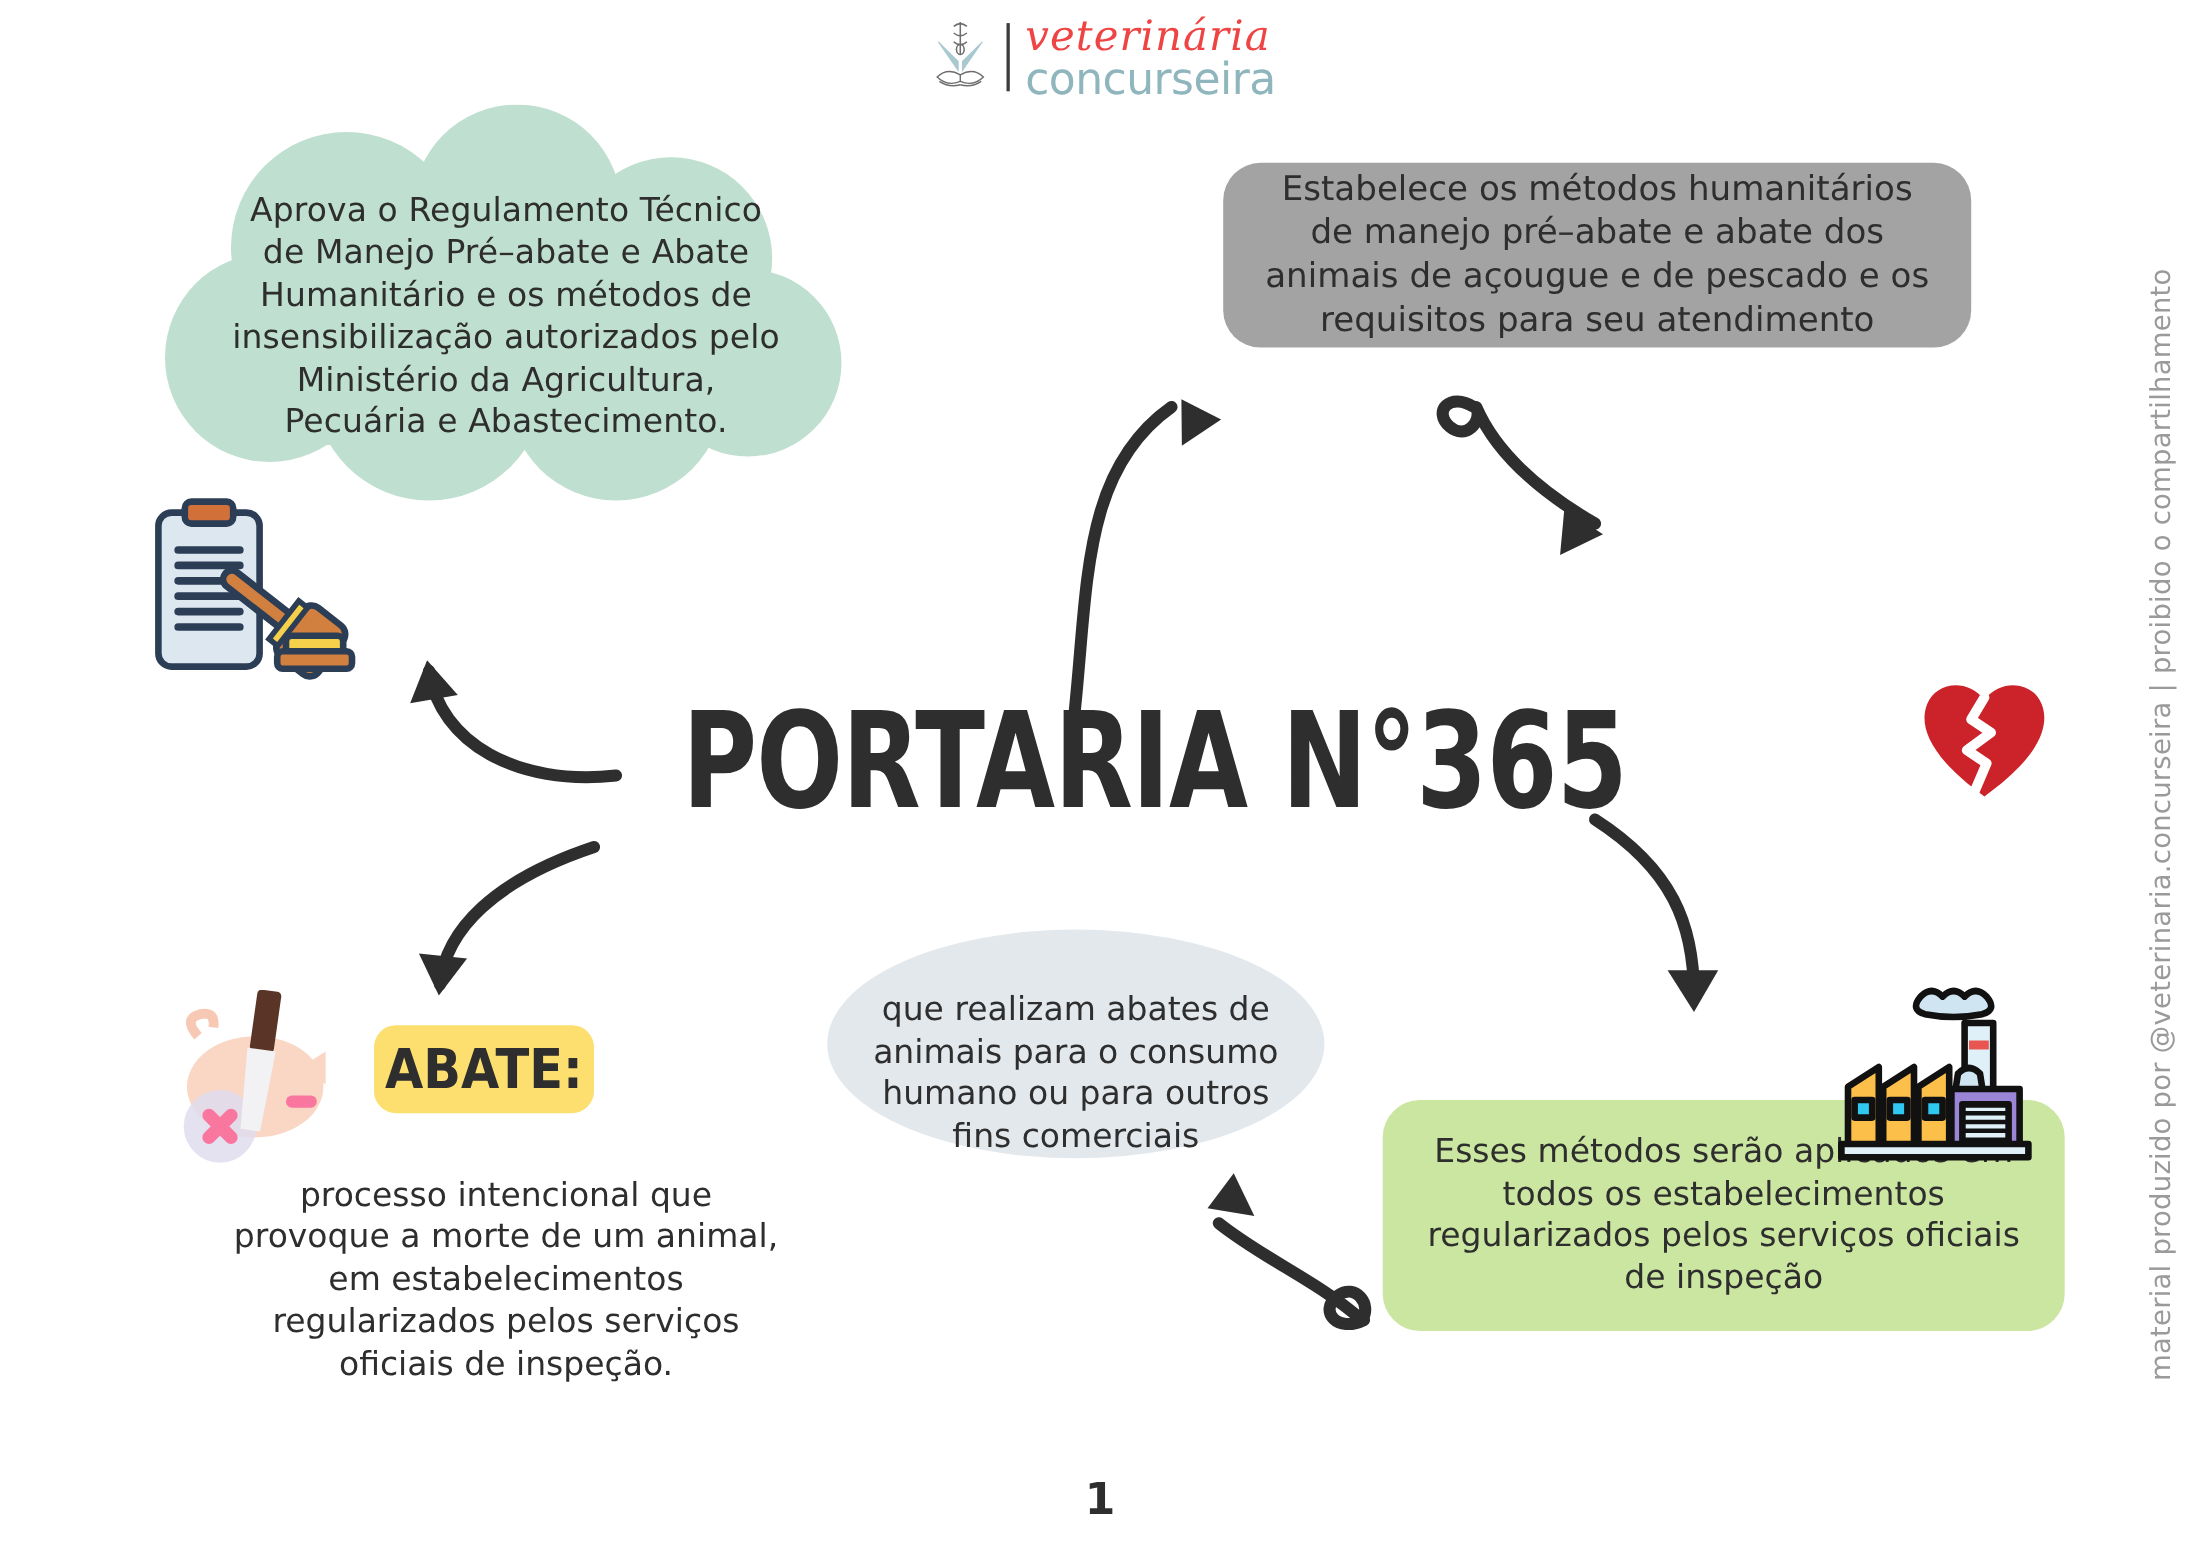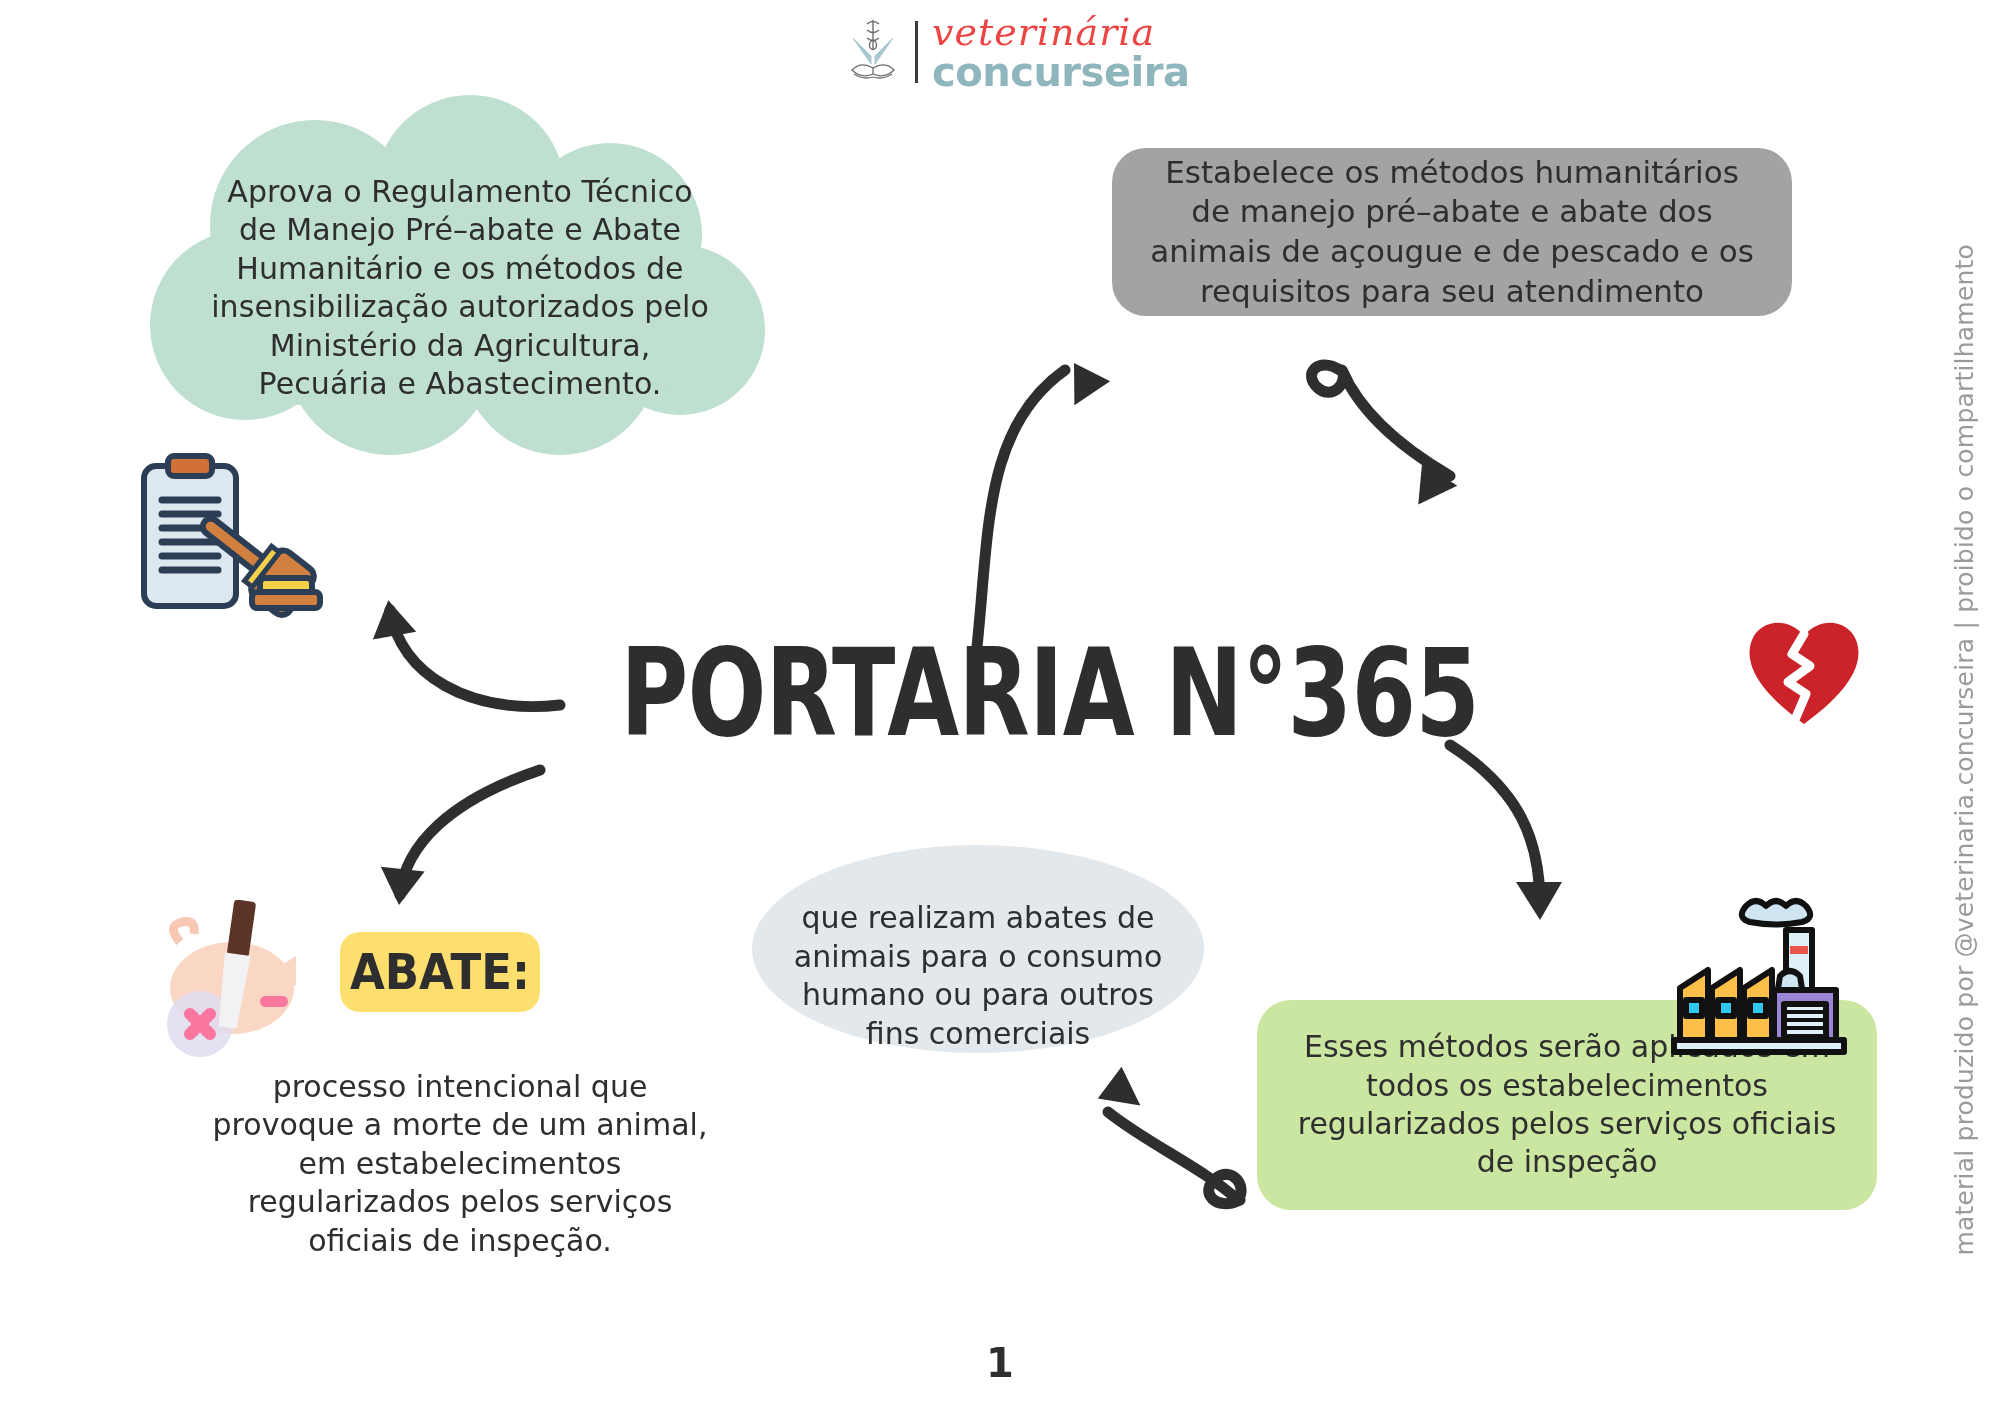--- a/index.html
+++ b/index.html
@@ -40,21 +40,21 @@
   #logo .w1 {
     font-family: "DejaVu Serif", serif;
     font-style: italic;
     font-size: 38px;
     color: #ef4444;
     letter-spacing: 1px;
     margin-bottom: 1px;
   }
   #logo .w2 {
     font-family: "DejaVu Sans", sans-serif;
-    font-weight: bold;
+    font-weight: normal;
     font-size: 40px;
     color: #8fb5bd;
     letter-spacing: -0.5px;
   }
 
   
   .node-text {
     font-family: "DejaVu Sans", sans-serif;
     color: #2e2e2e;
     text-align: center;

